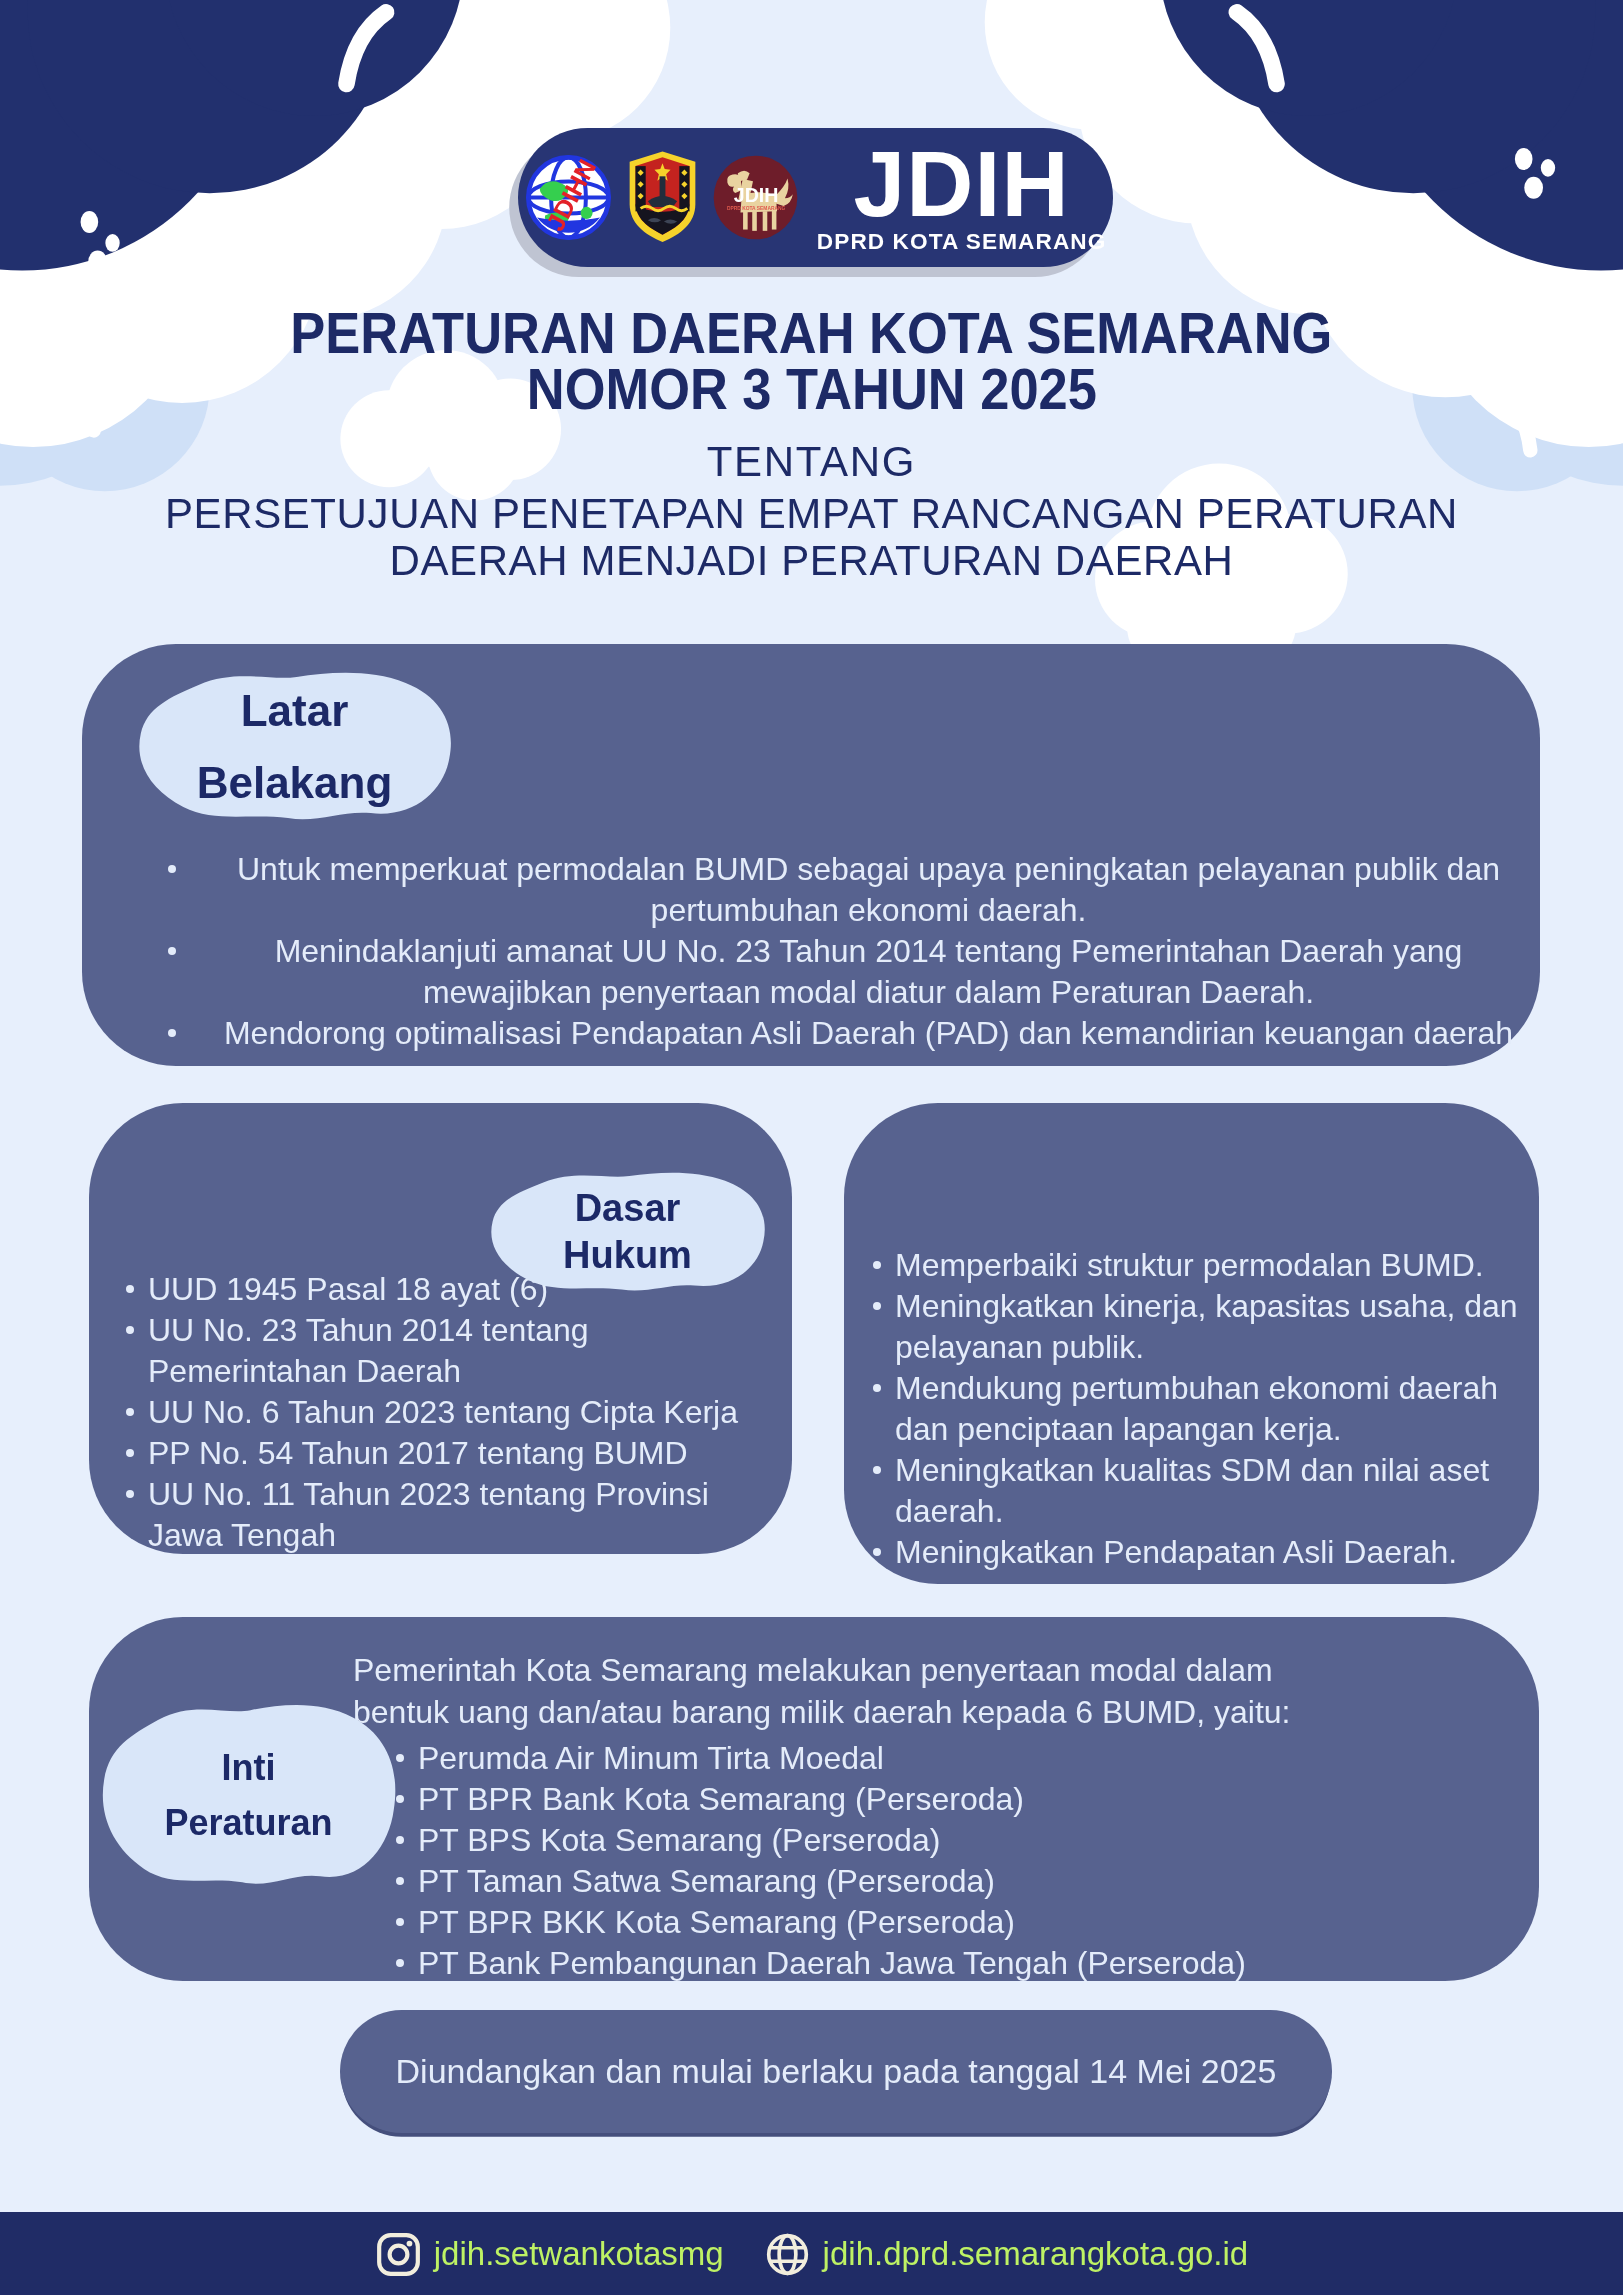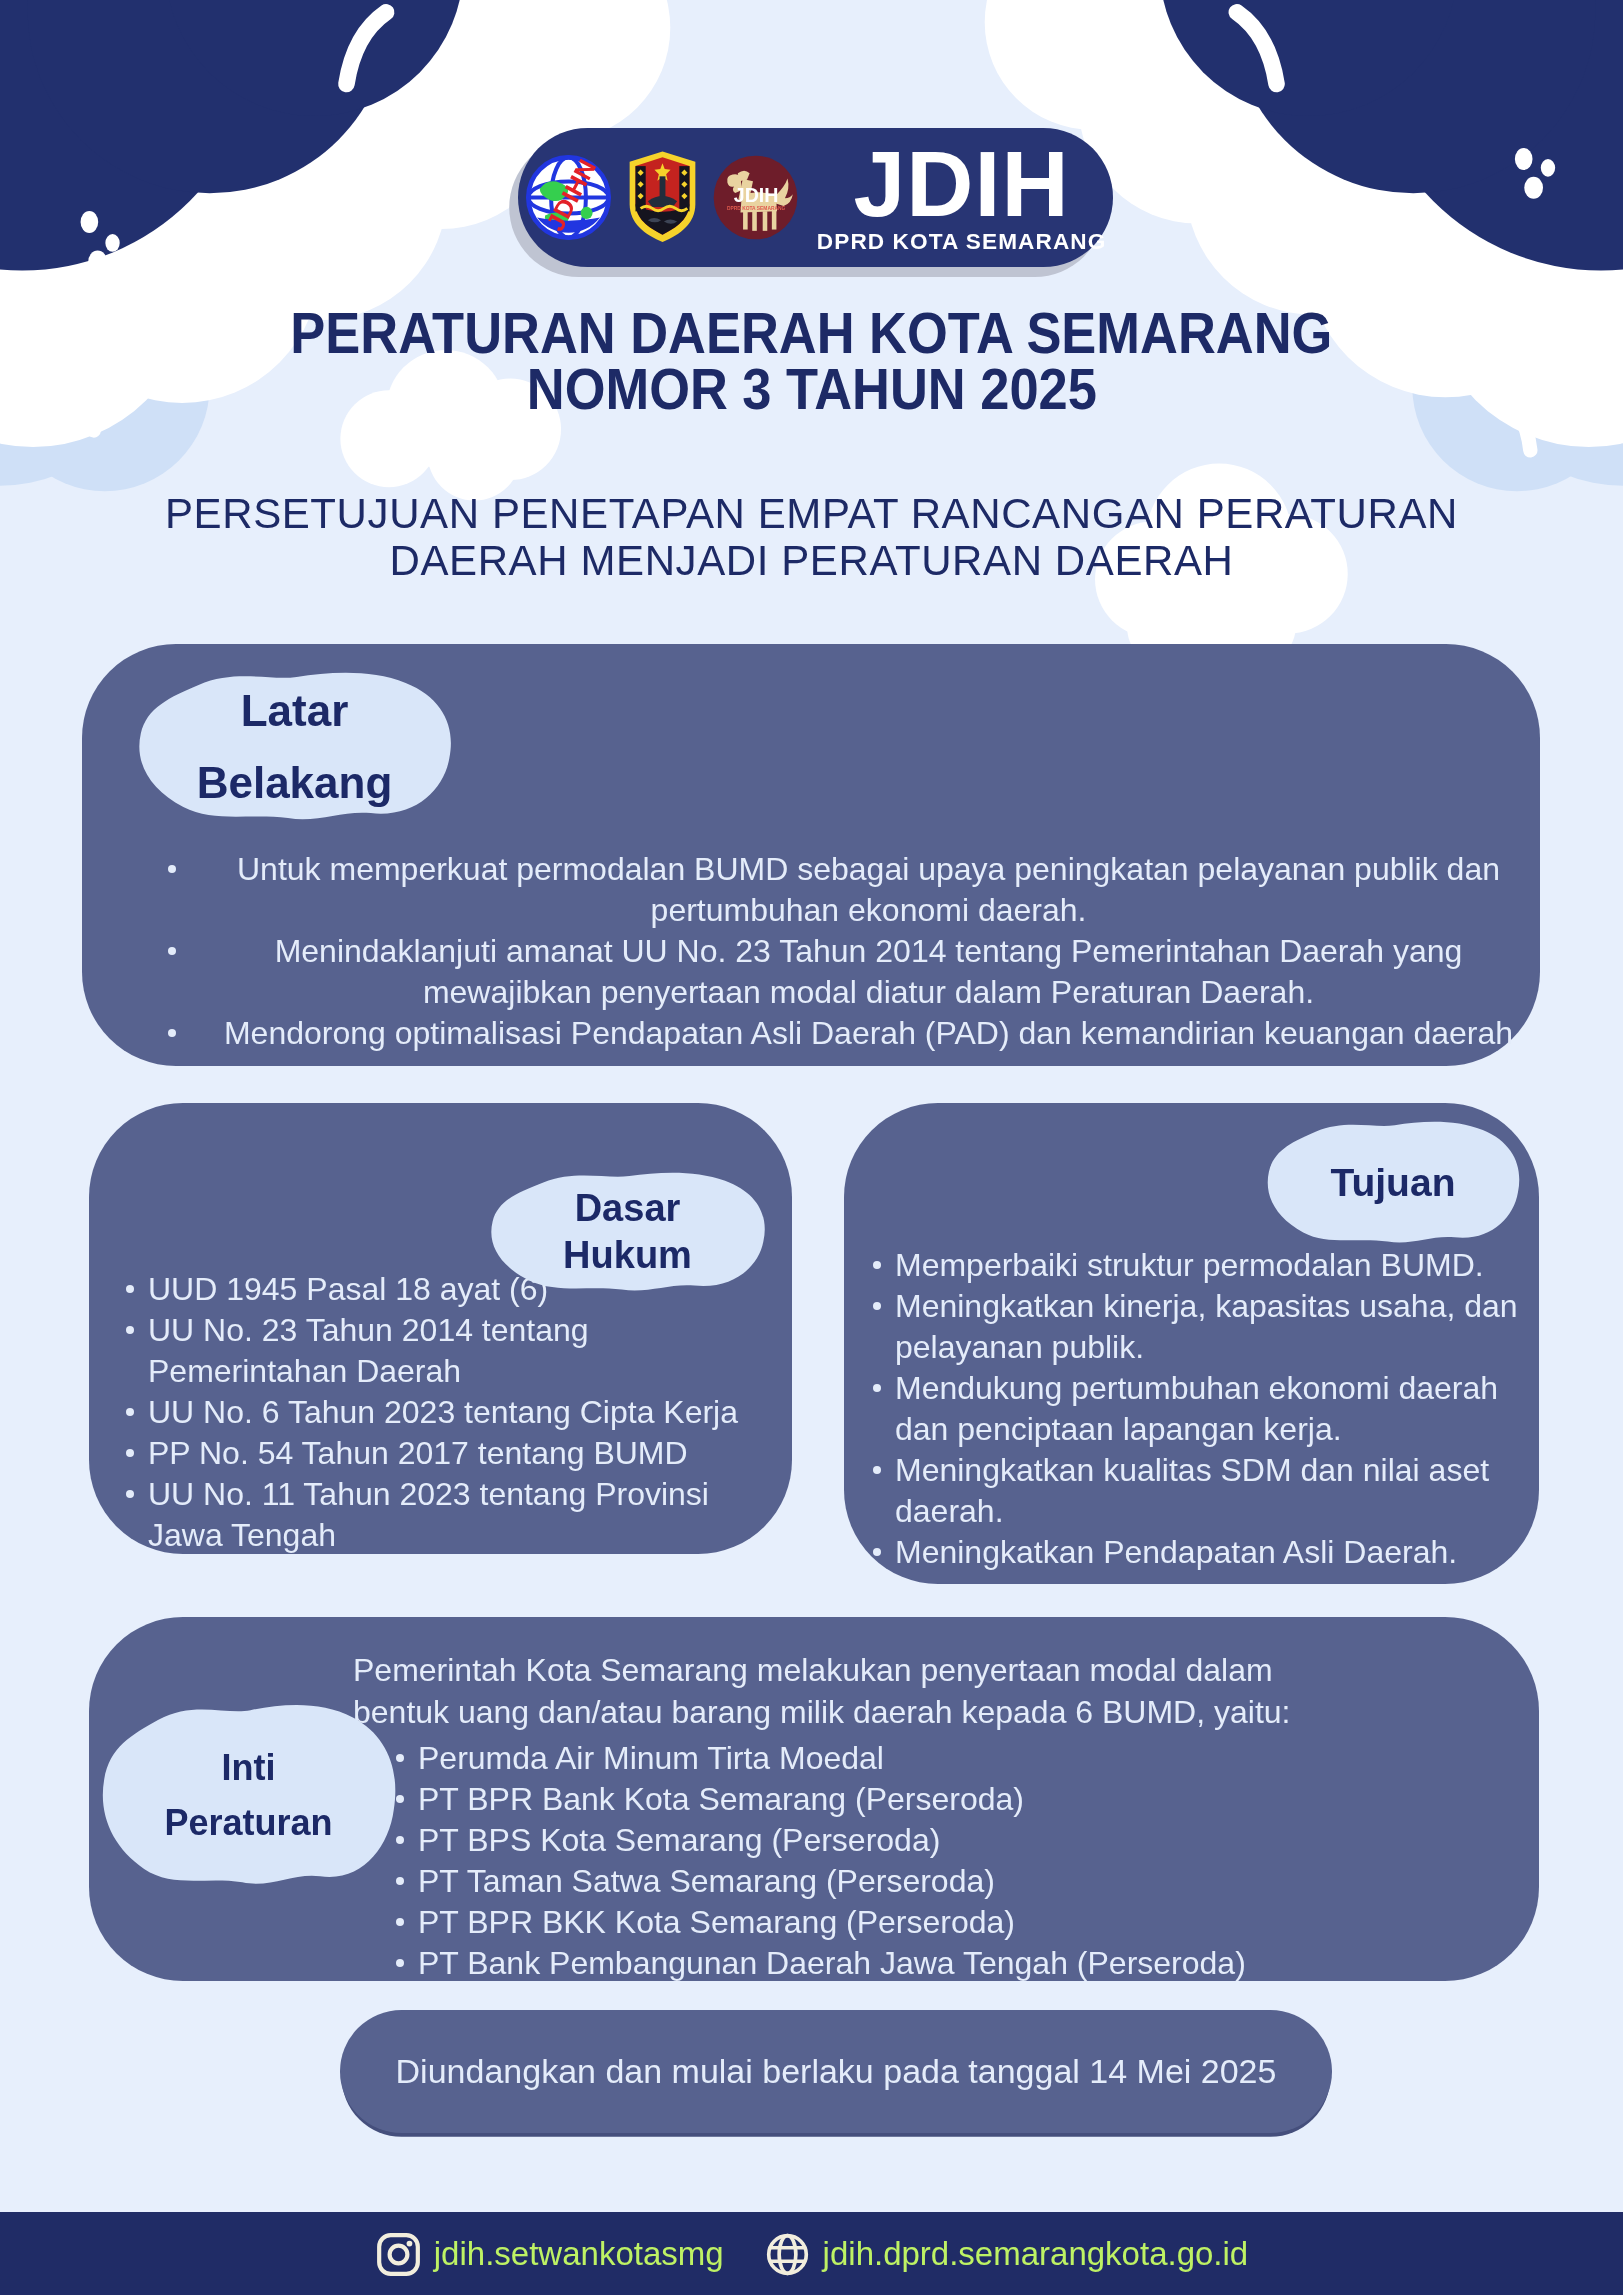--- a/index.html
+++ b/index.html
@@ -189,20 +189,21 @@
     <div class="wordmark">
       <span class="big">JDIH</span>
       <span class="sub">DPRD KOTA SEMARANG</span>
     </div>
   </div>
 
   <div class="title-block">
     <span class="title-line"><span>PERATURAN DAERAH KOTA SEMARANG</span></span>
     <span class="title-line"><span>NOMOR 3 TAHUN 2025</span></span>
   </div>
+  <div class="tentang">TENTANG</div>
   <div class="subtitle">PERSETUJUAN PENETAPAN EMPAT RANCANGAN PERATURAN
 DAERAH MENJADI PERATURAN DAERAH</div>
 
   <div class="panel panel-latar"></div>
   <div class="blob blob-latar">
     <svg viewBox="0 0 300 160" preserveAspectRatio="none">
         <path fill="#d9e6f9" d="M 62 18 C 96 2 128 14 152 10 C 182 5 220 2 252 16 C 286 31 298 60 292 92 C 287 124 260 152 220 147 C 194 144 172 157 144 152 C 110 147 76 157 48 141 C 17 123 3 96 9 67 C 14 41 36 30 62 18 Z"></path>
       </svg>
     <div class="label-text">Latar
 Belakang</div>
@@ -243,26 +244,20 @@
       <li>
         <span class="txt">PP No. 54 Tahun 2017 tentang BUMD</span>
       </li>
       <li>
         <span class="txt">UU No. 11 Tahun 2023 tentang Provinsi
 Jawa Tengah</span>
       </li>
     </ul>
 
   <div class="panel panel-tujuan"></div>
-  <div class="blob blob-tujuan">
-    <svg viewBox="0 0 300 160" preserveAspectRatio="none">
-        <path fill="#d9e6f9" d="M 62 18 C 96 2 128 14 152 10 C 182 5 220 2 252 16 C 286 31 298 60 292 92 C 287 124 260 152 220 147 C 194 144 172 157 144 152 C 110 147 76 157 48 141 C 17 123 3 96 9 67 C 14 41 36 30 62 18 Z"></path>
-      </svg>
-    <div class="label-text">Tujuan</div>
-  </div>
   <ul class="blist list-tujuan">
       <li>
         <span class="txt">Memperbaiki struktur permodalan BUMD.</span>
       </li>
       <li>
         <span class="txt">Meningkatkan kinerja, kapasitas usaha, dan
 pelayanan publik.</span>
       </li>
       <li>
         <span class="txt">Mendukung pertumbuhan ekonomi daerah

